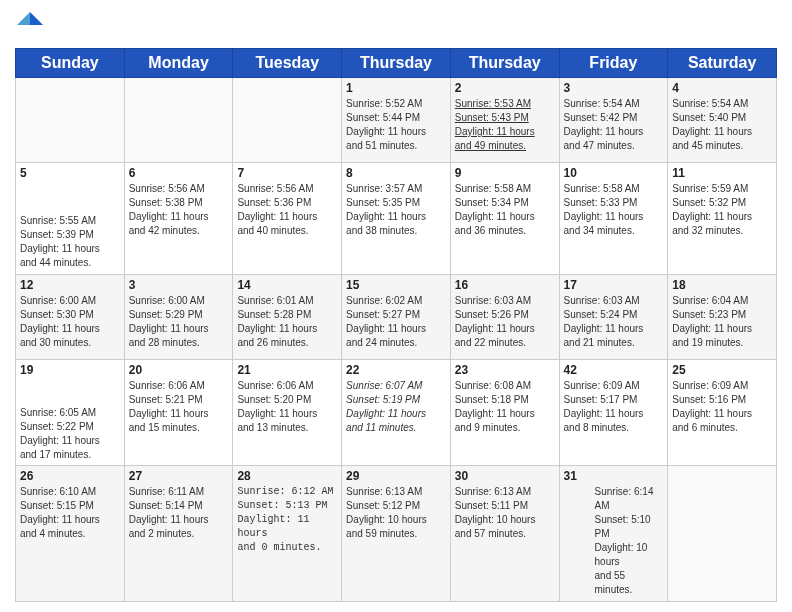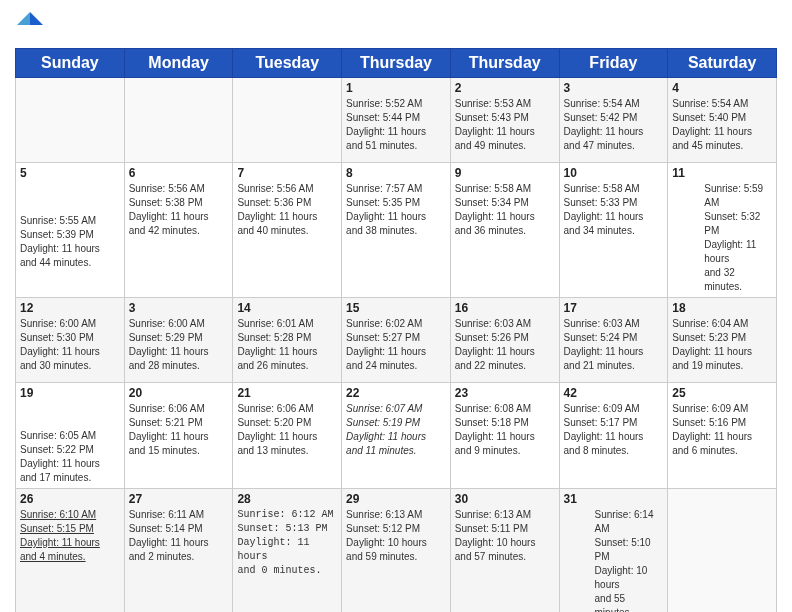--- a/index.html
+++ b/index.html
@@ -141,21 +141,21 @@
           <td class="empty-cell"></td>
           <td>
             <span class="day-number">1</span>
             <div class="cell-text" style="white-space: pre-line;">Sunrise: 5:52 AM
 Sunset: 5:44 PM
 Daylight: 11 hours
 and 51 minutes.</div>
           </td>
           <td>
             <span class="day-number">2</span>
-            <div class="cell-text" style="white-space: pre-line;">Sunrise: 5:53 AM
+            <div class="cell-text" style="white-space: pre-line; text-decoration: underline;">Sunrise: 5:53 AM
 Sunset: 5:43 PM
 Daylight: 11 hours
 and 49 minutes.</div>
           </td>
           <td>
             <span class="day-number">3</span>
             <div class="cell-text" style="white-space: pre-line;">Sunrise: 5:54 AM
 Sunset: 5:42 PM
 Daylight: 11 hours
 and 47 minutes.</div>
@@ -185,42 +185,42 @@
           </td>
           <td>
             <span class="day-number">7</span>
             <div class="cell-text" style="white-space: pre-line;">Sunrise: 5:56 AM
 Sunset: 5:36 PM
 Daylight: 11 hours
 and 40 minutes.</div>
           </td>
           <td>
             <span class="day-number">8</span>
-            <div class="cell-text" style="white-space: pre-line;">Sunrise: 7:57 AM
+            <div class="cell-text" style="white-space: pre-line;">Sunrise: 3:57 AM
 Sunset: 5:35 PM
 Daylight: 11 hours
 and 38 minutes.</div>
           </td>
           <td>
             <span class="day-number">9</span>
             <div class="cell-text" style="white-space: pre-line;">Sunrise: 5:58 AM
 Sunset: 5:34 PM
 Daylight: 11 hours
 and 36 minutes.</div>
           </td>
           <td>
             <span class="day-number">10</span>
             <div class="cell-text" style="white-space: pre-line;">Sunrise: 5:58 AM
 Sunset: 5:33 PM
 Daylight: 11 hours
 and 34 minutes.</div>
           </td>
           <td>
             <span class="day-number">11</span>
-            <div class="cell-text" style="white-space: pre-line; margin-left: 32px;">Sunrise: 5:59 AM
+            <div class="cell-text" style="white-space: pre-line;">Sunrise: 5:59 AM
 Sunset: 5:32 PM
 Daylight: 11 hours
 and 32 minutes.</div>
           </td>
         </tr>
         <tr>
           <td>
             <span class="day-number">12</span>
             <div class="cell-text" style="white-space: pre-line;">Sunrise: 6:00 AM
 Sunset: 5:30 PM
@@ -317,21 +317,21 @@
             <span class="day-number">25</span>
             <div class="cell-text" style="white-space: pre-line;">Sunrise: 6:09 AM
 Sunset: 5:16 PM
 Daylight: 11 hours
 and 6 minutes.</div>
           </td>
         </tr>
         <tr>
           <td>
             <span class="day-number">26</span>
-            <div class="cell-text" style="white-space: pre-line; text-decoration: underline;">Sunrise: 6:10 AM
+            <div class="cell-text" style="white-space: pre-line;">Sunrise: 6:10 AM
 Sunset: 5:15 PM
 Daylight: 11 hours
 and 4 minutes.</div>
           </td>
           <td>
             <span class="day-number">27</span>
             <div class="cell-text" style="white-space: pre-line;">Sunrise: 6:11 AM
 Sunset: 5:14 PM
 Daylight: 11 hours
 and 2 minutes.</div>

